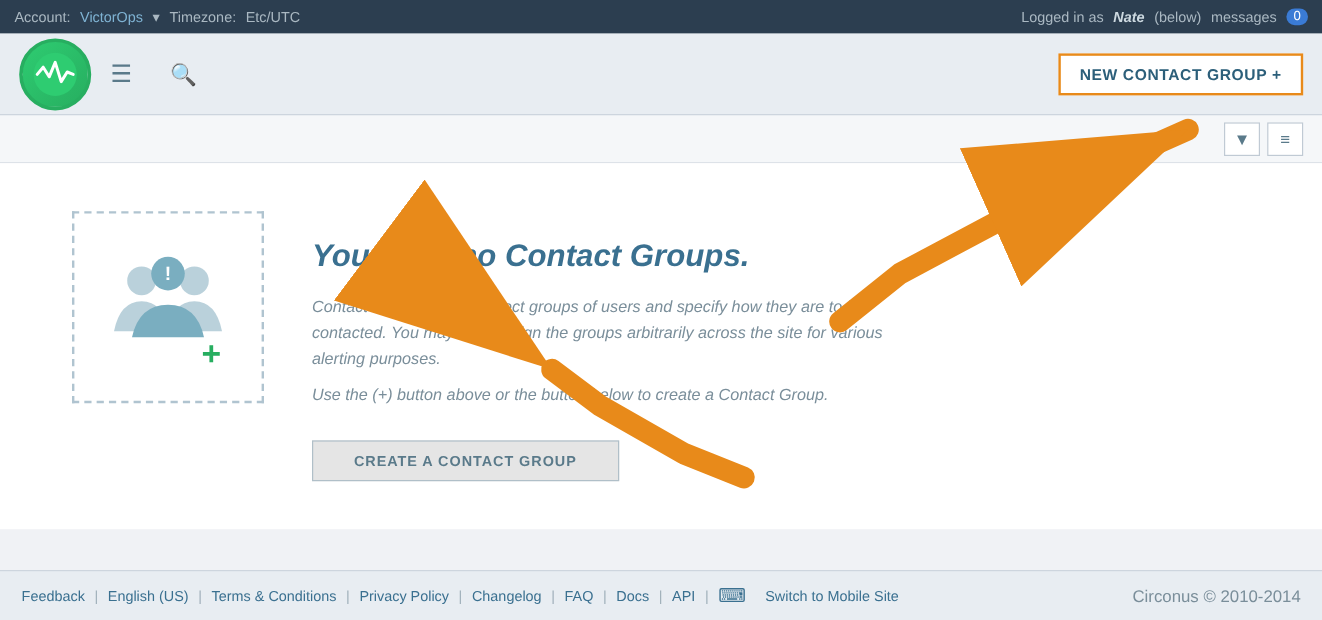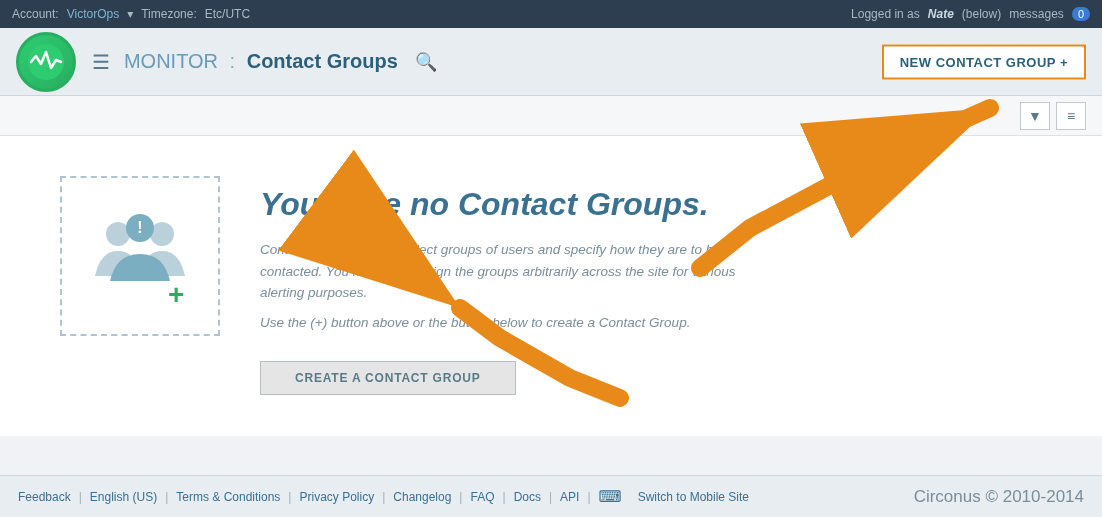--- a/index.html
+++ b/index.html
@@ -130,25 +130,26 @@
       flex-shrink: 0;
       display: flex;
       align-items: center;
       justify-content: center;
       position: relative;
     }
 
     
     .content-area { flex: 1; padding-top: 10px; }
     .no-groups-title {
-      font-size: 32px;
+      font-size: 26px;
       color: #3a7090;
       font-style: italic;
       font-weight: bold;
       margin-bottom: 16px;
+      margin-top: 12px;
     }
     .description {
       font-size: 13.5px;
       color: #7a8e9a;
       font-style: italic;
       line-height: 1.6;
       margin-bottom: 8px;
       max-width: 520px;
     }
     .create-btn {
@@ -175,21 +176,21 @@
       align-items: center;
       justify-content: space-between;
       padding: 0 18px;
       border-top: 1px solid #cdd5de;
       font-size: 12px;
     }
     .footer-links { display: flex; gap: 0; align-items: center; }
     .footer-link { color: #3a7090; text-decoration: none; padding: 0 8px; }
     .footer-link:first-child { padding-left: 0; }
     .footer-divider { color: #a0b0ba; }
-    .footer-right { color: #7a8e9a; font-size: 17px; }
+    .footer-right { color: #7a8e9a; font-size: 14px; }
     .keyboard-icon { font-size: 16px; vertical-align: middle; }
 
     
     .arrow-overlay {
       position: absolute;
       top: 68px;
       left: 0;
       width: 1102px;
       height: 370px;
       pointer-events: none;
@@ -216,25 +217,20 @@
 </div>
 
 <div class="header">
   <div class="logo">
     <svg viewBox="0 0 40 40" width="40" height="40">
       <circle cx="20" cy="20" r="18" fill="#2ecc71"></circle>
       <polyline points="5,20 10,14 15,22 20,10 25,26 30,18 35,20" fill="none" stroke="white" stroke-width="2.5" stroke-linejoin="round" stroke-linecap="round"></polyline>
     </svg>
   </div>
   <span class="hamburger">☰</span>
-  <span class="breadcrumb">
-    <span class="monitor-text">MONITOR</span>
-    <span class="separator"> : </span>
-    <span class="page-title">Contact Groups</span>
-  </span>
   <button class="search-icon-btn">🔍</button>
   <button class="new-contact-btn">NEW CONTACT GROUP +</button>
 </div>
 
 <div class="sub-toolbar">
   <button class="toolbar-btn">▼</button>
   <button class="toolbar-btn">≡</button>
 </div>
 
 <svg class="arrow-overlay" xmlns="http://www.w3.org/2000/svg">

